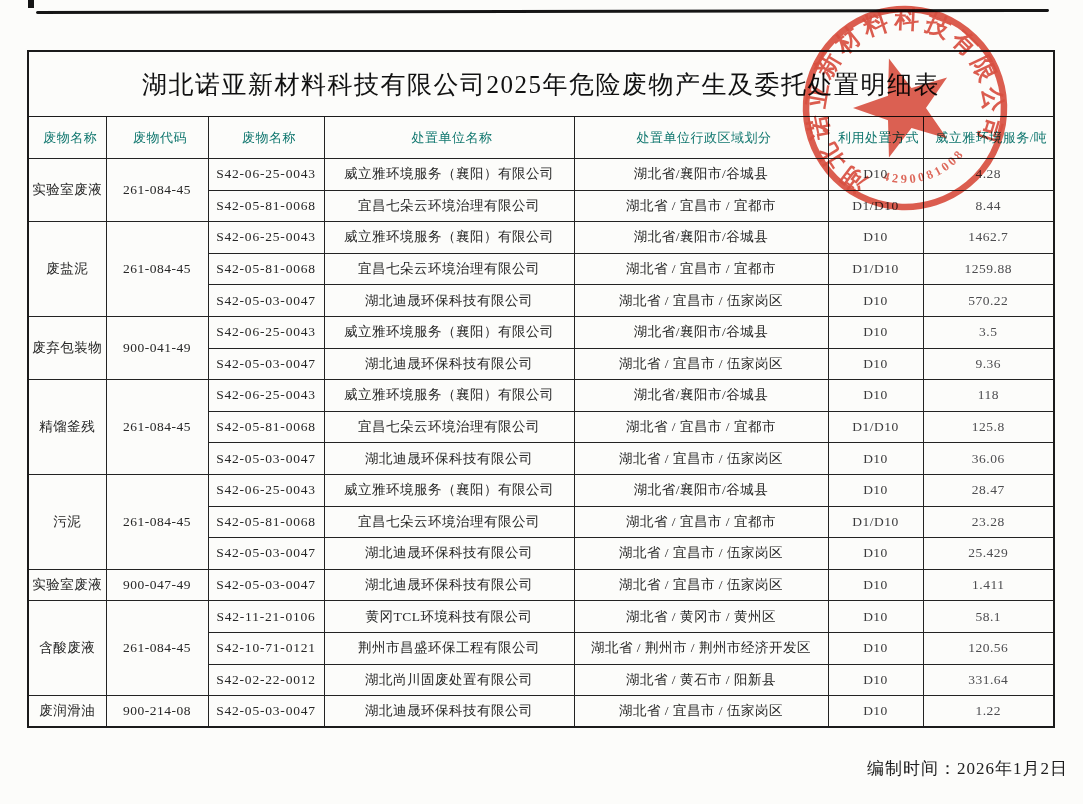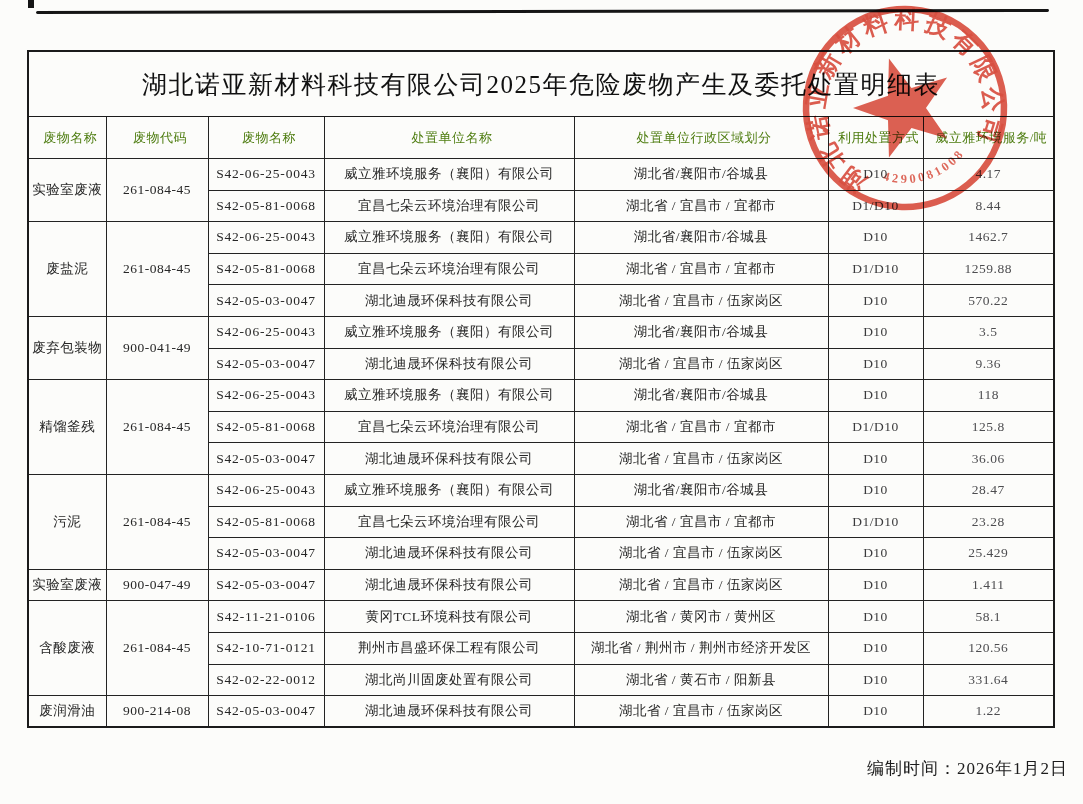--- a/index.html
+++ b/index.html
@@ -25,21 +25,21 @@
     border:1.6px solid #232323;
     text-align:center;vertical-align:middle;
     font-size:13.5px;letter-spacing:0.5px;
     padding:0 2px;overflow:hidden;
     color:#262626;
   }
   td.title-cell{
     height:64px;font-size:25px;font-weight:normal;letter-spacing:1.5px;
     border-bottom:1.8px solid #1b1b1b;color:#111;
   }
-  td.header-cell{height:41px;font-size:13px;color:#4d7c0f;padding-left:8px;}
+  td.header-cell{height:41px;font-size:13px;color:#0f766e;padding-left:8px;}
   tr.data-row{height:31.6px;}
   td.cell-amount{color:#4d4d50;}
   td.cell-method{color:#3a3a3c;margin-left:32px;}
   td.cell-license{letter-spacing:0.8px;}
   .footer-note{
     position:absolute;left:768px;top:757px;width:300px;
     font-size:17px;letter-spacing:1px;color:#1c1c1c;text-align:right;
   }
   .seal-svg{
     position:absolute;left:0;top:0;pointer-events:none;
@@ -77,21 +77,21 @@
     <td class="header-cell">威立雅环境服务/吨</td>
   </tr>
 
   <tr class="data-row">
     <td rowspan="2" class="cell-name">实验室废液</td>
     <td rowspan="2" class="cell-code">261-084-45</td>
     <td class="cell-license">S42-06-25-0043</td>
     <td class="cell-unit">威立雅环境服务（襄阳）有限公司</td>
     <td class="cell-region">湖北省/襄阳市/谷城县</td>
     <td class="cell-method">D10</td>
-    <td class="cell-amount">4.17</td>
+    <td class="cell-amount">4.28</td>
   </tr>
   <tr class="data-row">
     <td class="cell-license">S42-05-81-0068</td>
     <td class="cell-unit">宜昌七朵云环境治理有限公司</td>
     <td class="cell-region">湖北省 / 宜昌市 / 宜都市</td>
     <td class="cell-method">D1/D10</td>
     <td class="cell-amount">8.44</td>
   </tr>
 
   <tr class="data-row">

